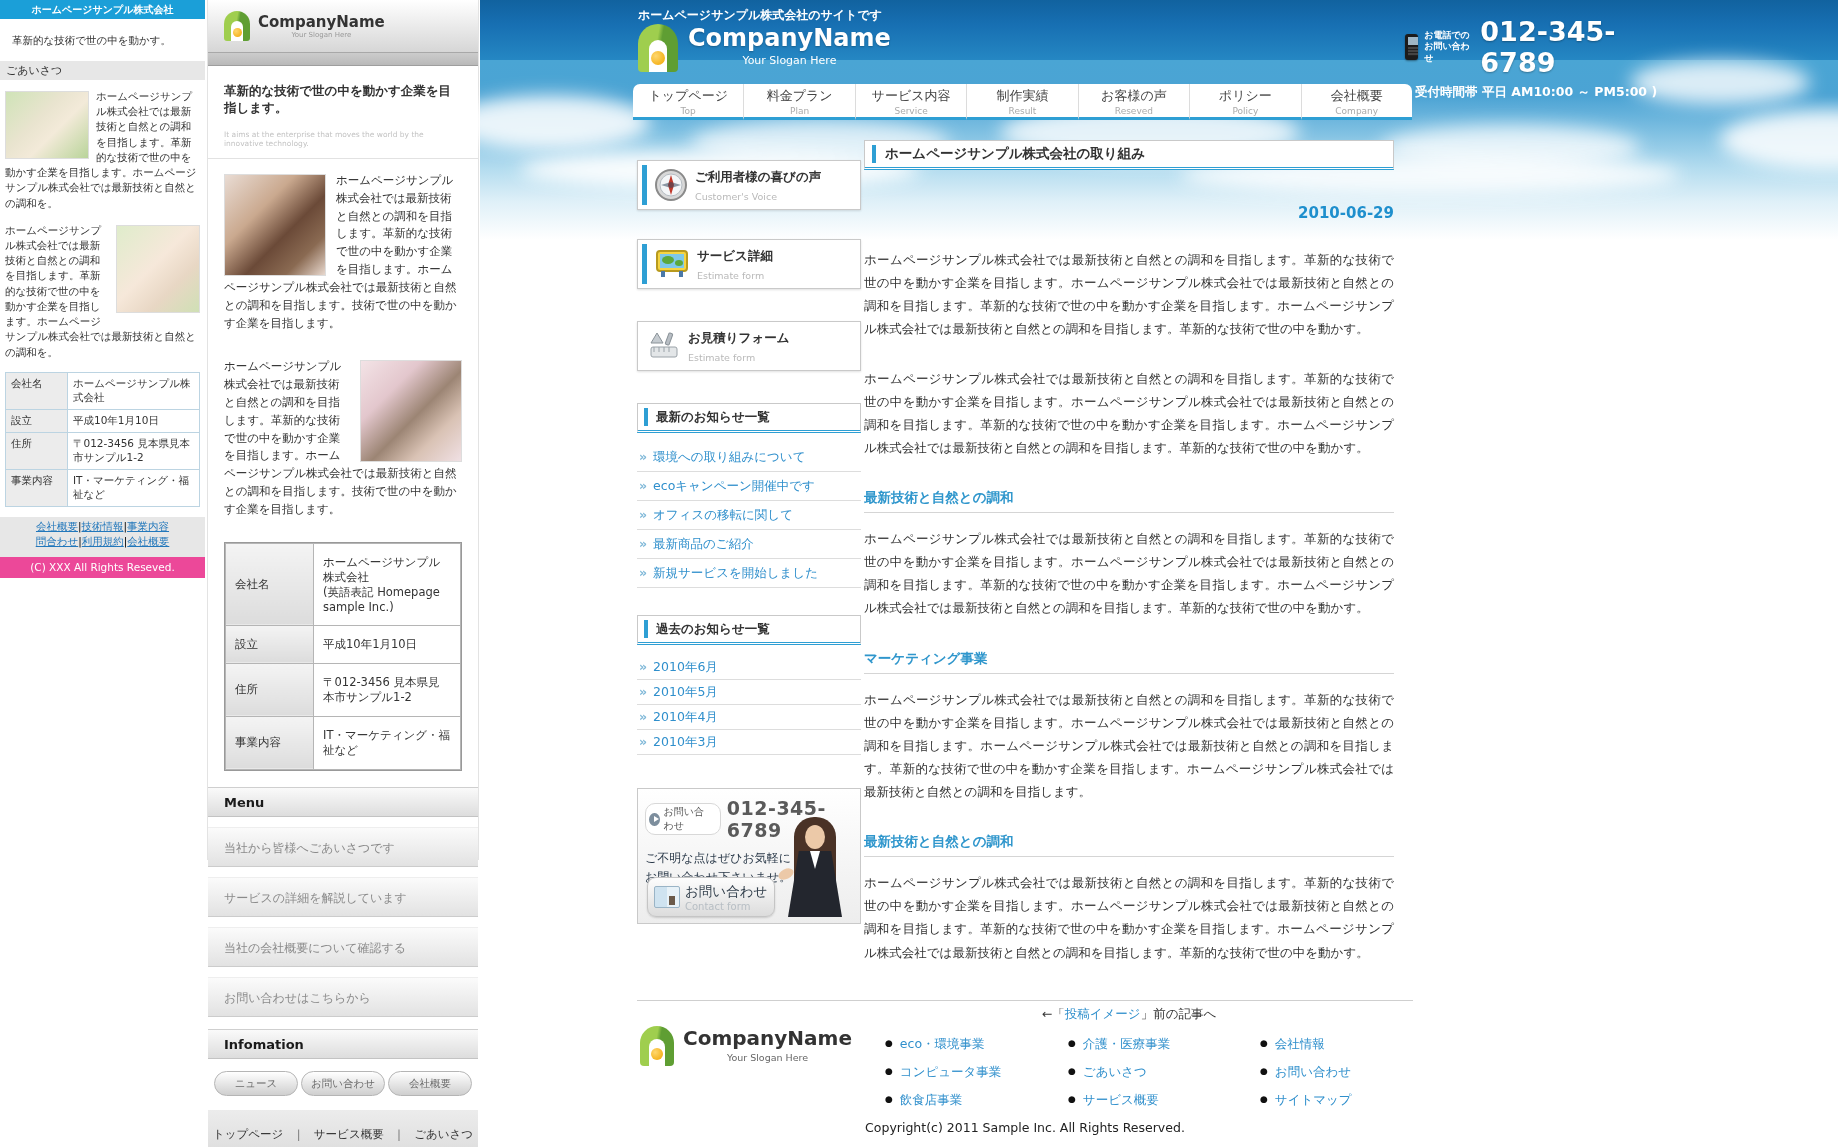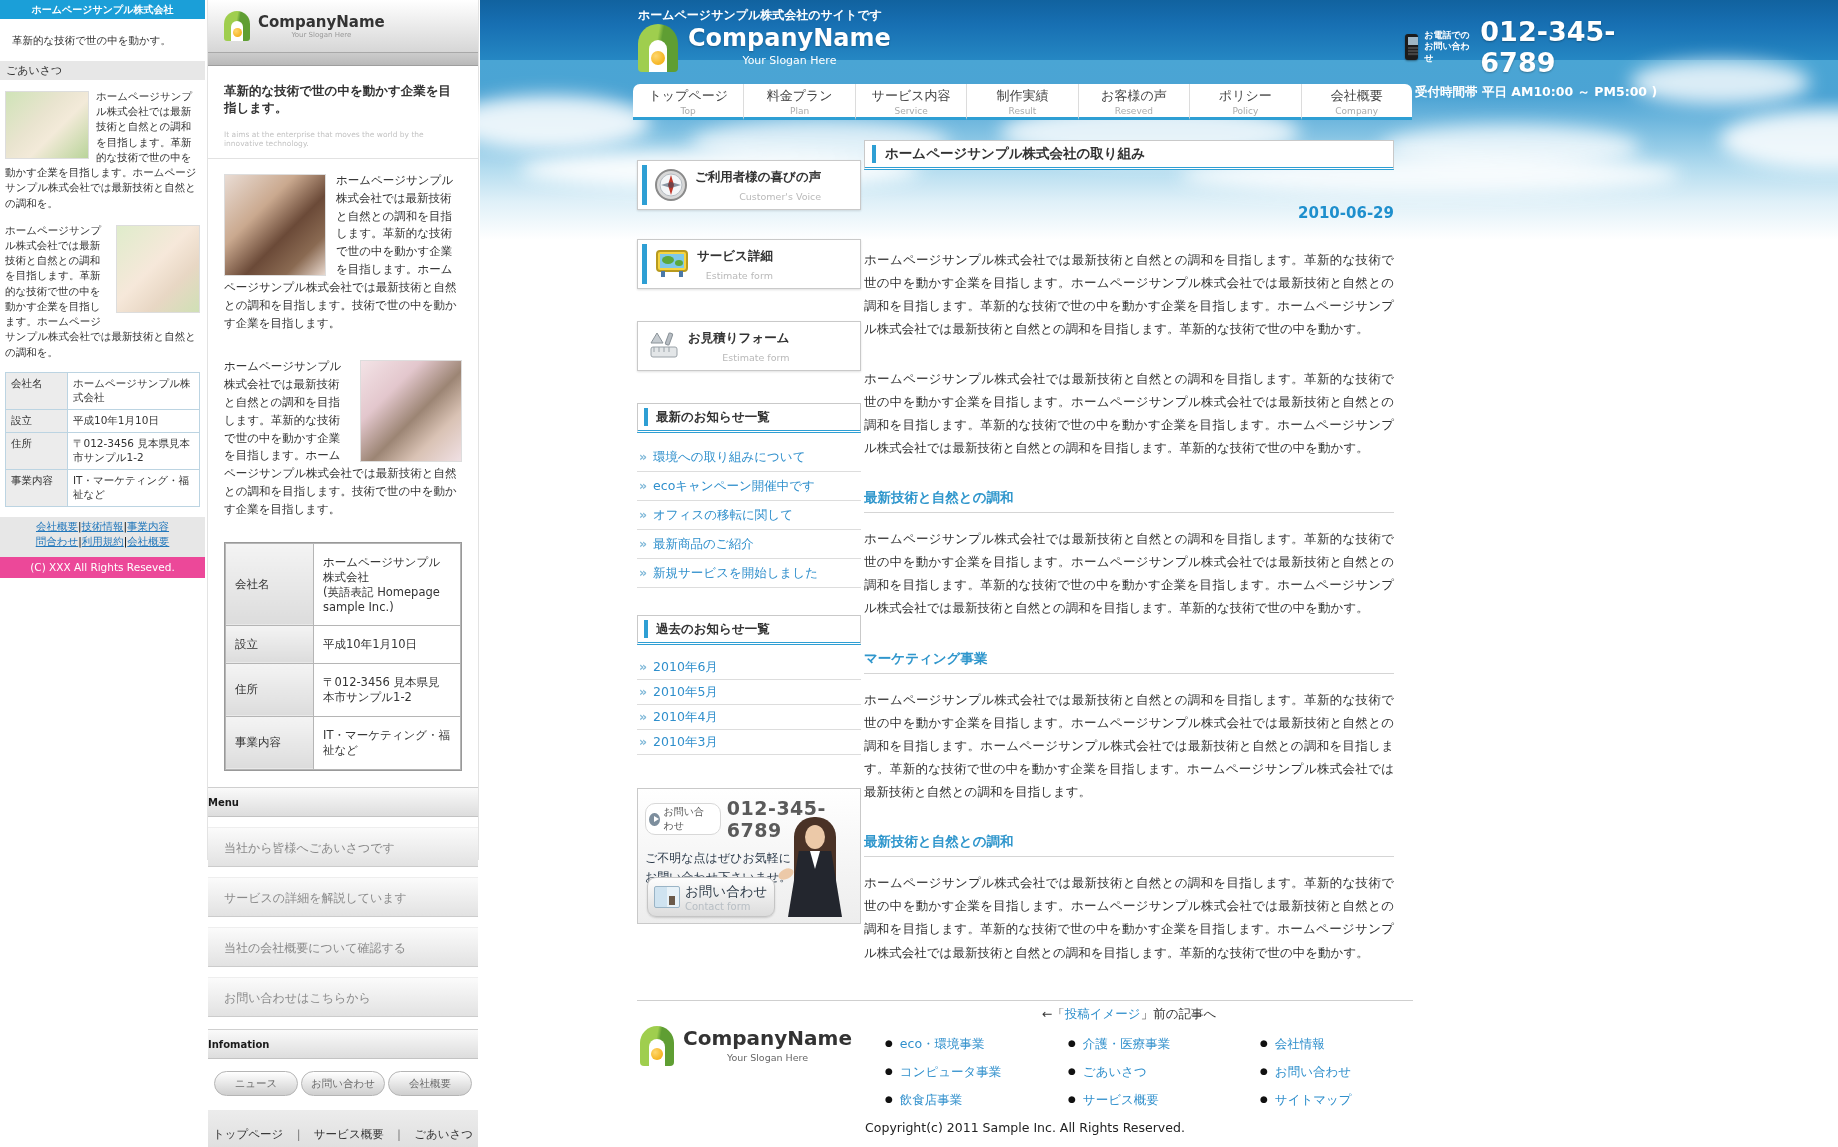--- a/index.html
+++ b/index.html
@@ -46,22 +46,22 @@
   .p2-block { padding:13px 16px; font-size:11.5px; color:#333; line-height:1.55; overflow:hidden; }
   .p2-imgA { float:left; width:102px; height:102px; margin:2px 10px 2px 0; border:1px solid #ddd;
     background:linear-gradient(135deg,#e9dcd4 0%,#caa98f 35%,#6b4a38 60%,#8a6a52 80%,#e8d8ce 100%); }
   .p2-imgB { float:right; width:102px; height:102px; margin:2px 0 2px 10px; border:1px solid #ddd;
     background:linear-gradient(135deg,#f3e3e6 0%,#e3c7cd 30%,#9c8574 55%,#d9c2b4 75%,#f0e0e4 100%); }
   .p2-tablewrap { margin:10px 16px 16px; border:1px solid #999; background:#fff; }
   .p2-table { width:100%; border-collapse:collapse; font-size:11.5px; color:#333; }
   .p2-table td { border:1px solid #b5b5b5; padding:11px 9px; vertical-align:middle; }
   .p2-table td.lbl { width:88px; background:linear-gradient(#f4f4f4,#dcdcdc); }
   .p2-secbar { height:30px; background:linear-gradient(#fafafa,#dddddd); border-top:1px solid #cfcfcf;
-    border-bottom:1px solid #c3c3c3; font-size:10px; font-weight:bold; color:#1a1a1a;
-    line-height:30px; }
+    border-bottom:1px solid #c3c3c3; font-size:13px; font-weight:bold; color:#1a1a1a;
+    line-height:30px; padding-left:16px; }
   .p2-menuitem { height:40px; margin-top:10px; background:linear-gradient(#fbfbfb,#e2e2e2);
     border-top:1px solid #eee; border-bottom:1px solid #ccc; font-size:12px; color:#8a8a8a;
     line-height:40px; padding-left:16px; cursor:pointer; }
   .p2-btnrow { padding:12px 6px 14px; display:flex; justify-content:space-between; }
   .p2-btn { width:84px; height:25px; border:1px solid #b5b5b5; border-radius:13px;
     background:linear-gradient(#ffffff,#cfcfcf); font-size:10.5px; color:#6b6b6b;
     text-align:center; line-height:23px; cursor:pointer; }
   .p2-footlinks { height:48px; background:linear-gradient(#ececec,#dcdcdc); text-align:center;
     font-size:11.5px; color:#333; line-height:48px; }
   .p2-footlinks span.sep { color:#555; margin:0 6px; }
@@ -97,21 +97,21 @@
   .p3-tab:last-child { border-radius:0 7px 0 0; border-right:none; }
   .p3-tab .jp { font-size:13px; color:#444; }
   .p3-tab .en { font-size:9px; color:#aaa; margin-top:1px; }
 
   .p3-side { position:absolute; left:157px; top:140px; width:224px; height:810px; }
   .side-btn { position:absolute; left:0; width:224px; height:50px; background:#fff;
     border:1px solid #c9c9c9; box-shadow:0 1px 2px rgba(0,0,0,.12); display:flex;
     align-items:center; cursor:pointer; }
   .side-btn .bar { width:5px; height:40px; background:#2e9fd4; margin:0 7px 0 4px; }
   .side-btn .ttl { font-size:12.5px; font-weight:bold; color:#333; }
-  .side-btn .sub { font-size:9.5px; color:#b9b9b9; margin-top:5px;text-align:right; }
+  .side-btn .sub { font-size:9.5px; color:#b9b9b9; margin-top:5px; }
   .side-btn svg { margin-right:7px; }
   .side-hdr { position:absolute; left:0; width:224px; height:30px; background:#fff;
     border:1px solid #c9c9c9; border-bottom:3px double #2e9fd4; display:flex; align-items:center; }
   .side-hdr .bar { width:4px; height:18px; background:#2e9fd4; margin:0 8px 0 6px; }
   .side-hdr .t { font-size:12.5px; font-weight:bold; color:#333; }
   .side-list { position:absolute; left:0; width:224px; }
   .side-link { height:29px; border-bottom:1px solid #ddd; font-size:12.5px; line-height:28px;
     color:#2f8fcc; cursor:pointer; white-space:nowrap; overflow:hidden; }
   .side-link .bl { color:#7fb8d8; margin:0 6px 0 2px; font-weight:bold; }
   .side-link.short { height:25px; line-height:24px; }

